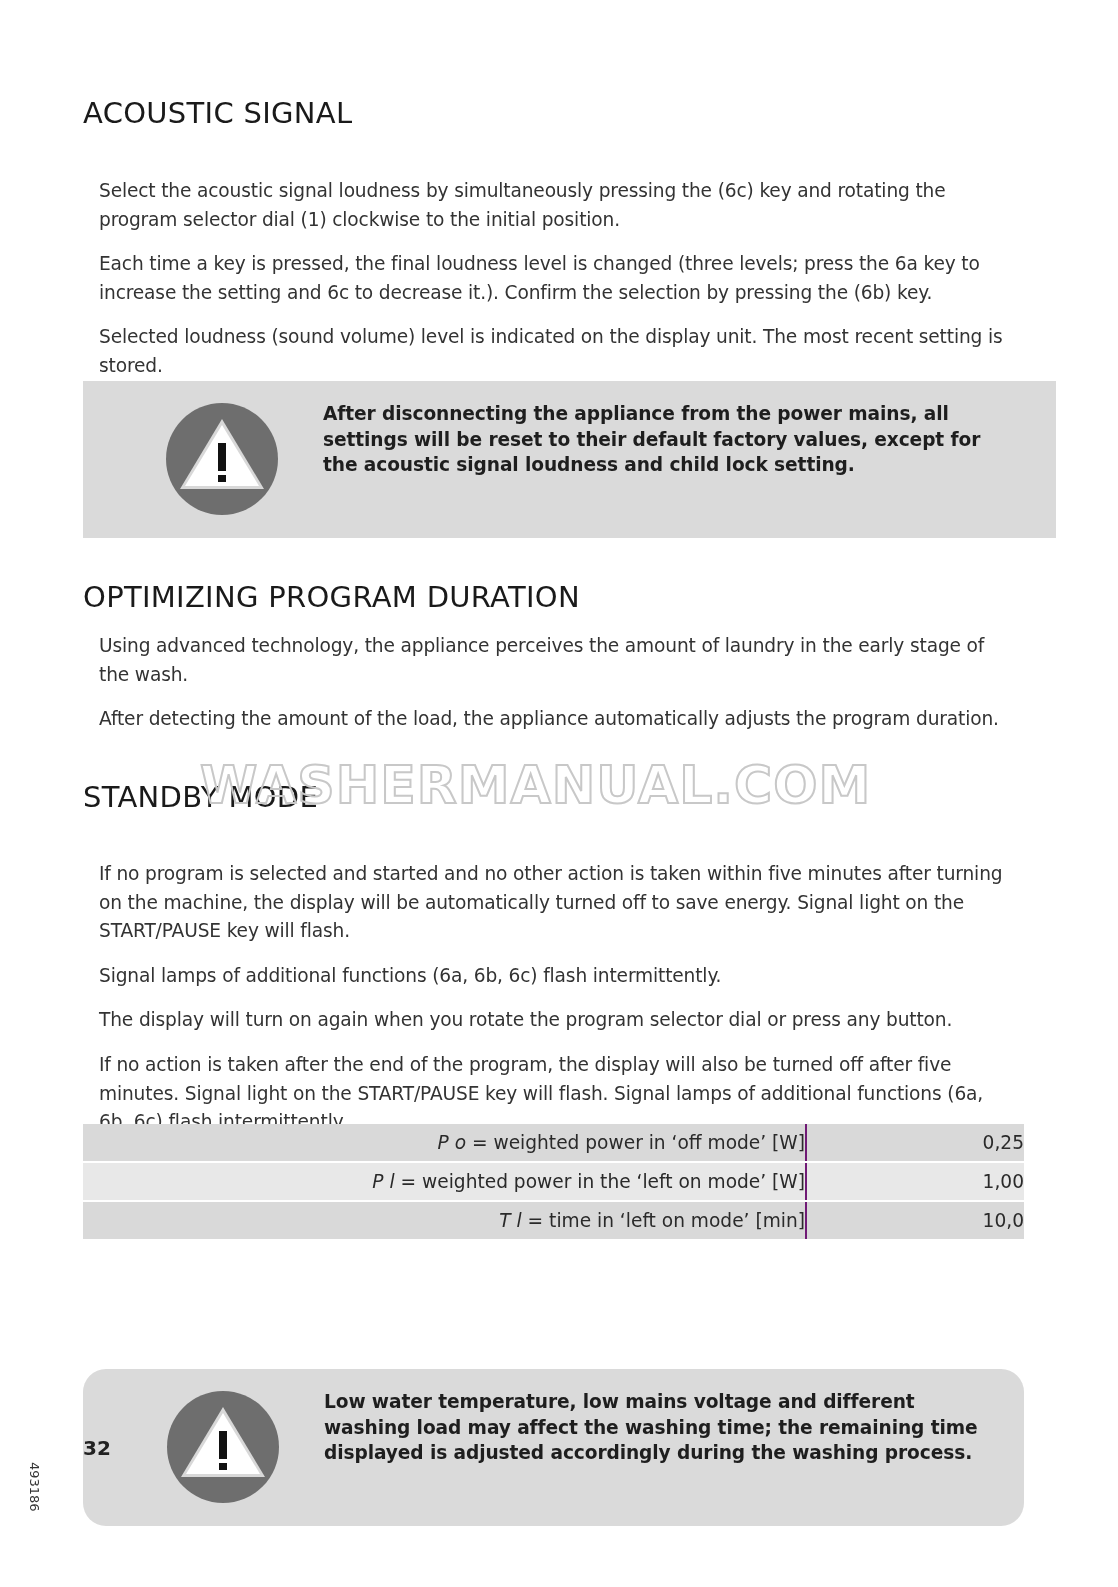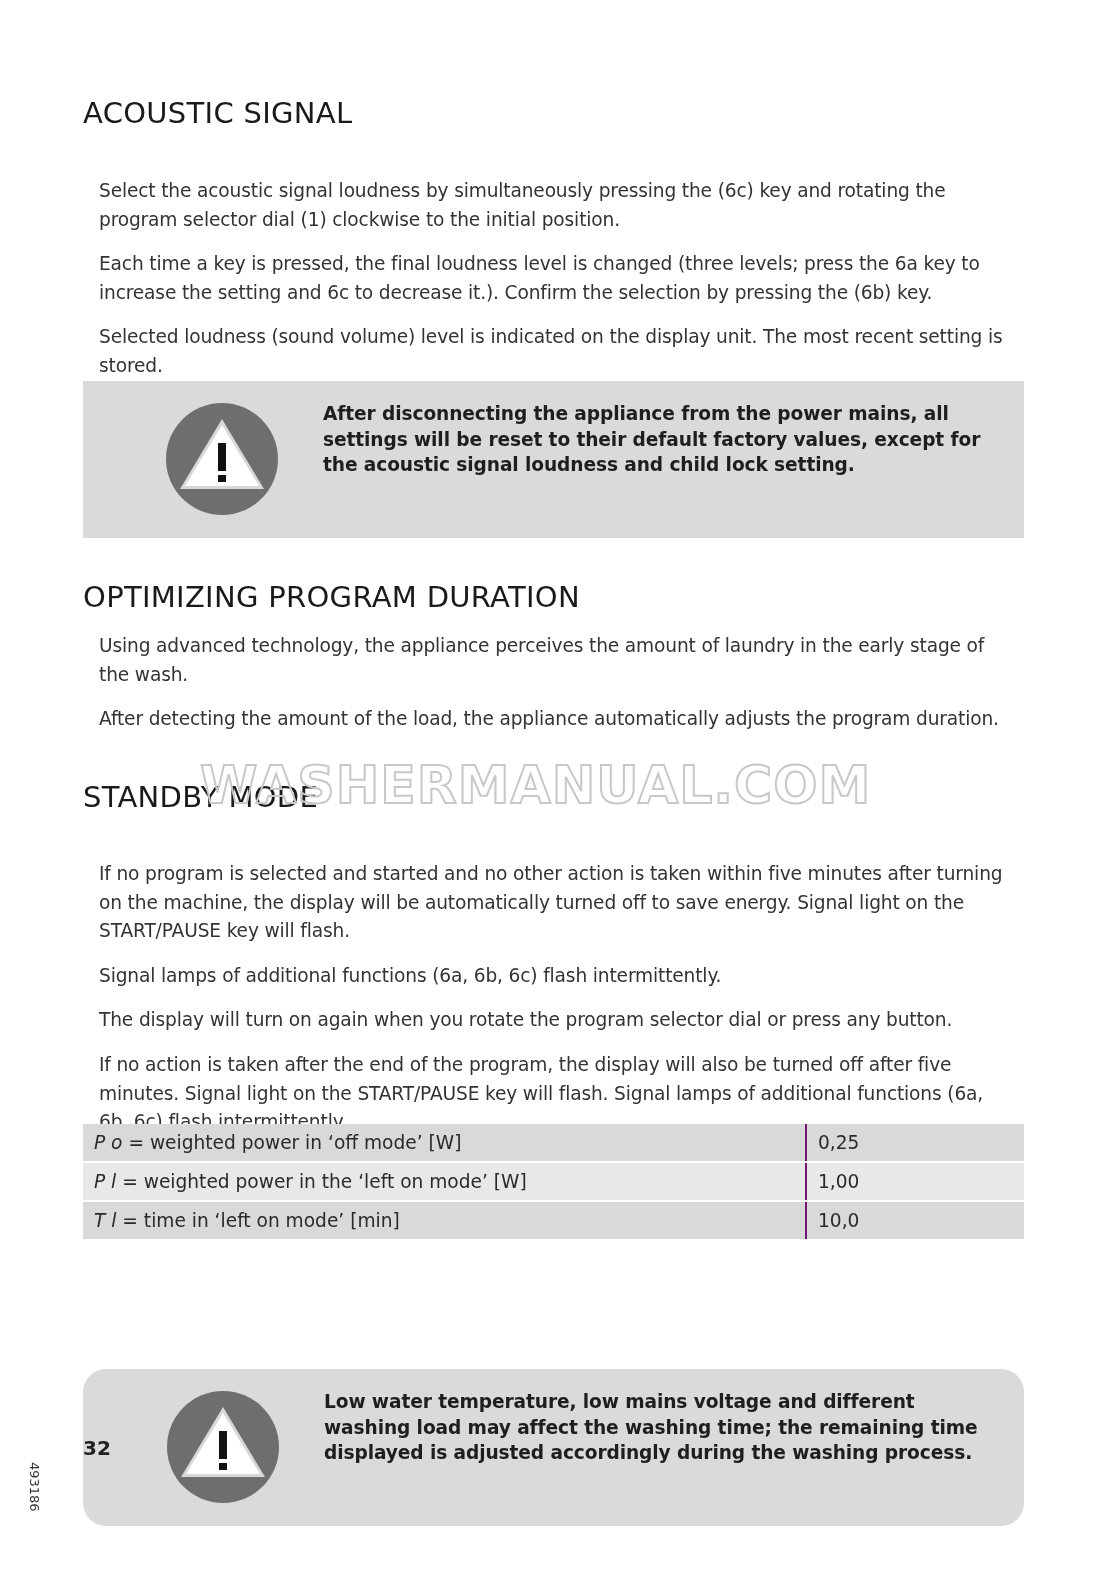--- a/index.html
+++ b/index.html
@@ -23,21 +23,21 @@
   }
   .note-icon { position: absolute; width: 112px; height: 112px; }
   .note-text {
     position: absolute; font-size: 18.6px; line-height: 25.5px;
     font-weight: bold; color: #1e1e1e; letter-spacing: -0.1px;
   }
   table.spec {
     position: absolute; left: 83px; top: 1124px; width: 941px;
     border-collapse: collapse; font-size: 18.6px; color: #2a2a2a;
   }
-  table.spec td { height: 37px; padding: 0 0 0 11px; border-bottom: 2px solid #fff; }
+  table.spec td { height: 37px; padding: 0 0 0 11px; border-bottom: 2px solid #fff; text-align: right; }
   table.spec td.val { border-left: 2px solid #701a75; width: 206px; }
   table.spec tr:nth-child(odd) td { background: #d9d9d9; }
   table.spec tr:nth-child(even) td { background: #e8e8e8; }
   table.spec .sym { font-style: italic; }
   .watermark {
     position: absolute; left: 200px; top: 755px; font-size: 52px; font-weight: bold;
     color: rgba(255,255,255,0.0); -webkit-text-stroke: 2px #c8c8c8; letter-spacing: 1px;
     font-family: "DejaVu Sans", sans-serif; pointer-events: none;
   }
   .doc-code {
@@ -50,21 +50,21 @@
 </head>
 <body>
 
 <h1 class="abs heading" style="top:96px;text-align:center;">ACOUSTIC SIGNAL</h1>
 <div class="abs para" style="top:161px;">
   <p>Select the acoustic signal loudness by simultaneously pressing the (6c) key and rotating the program selector dial (1) clockwise to the initial position.</p>
   <p>Each time a key is pressed, the final loudness level is changed (three levels; press the 6a key to increase the setting and 6c to decrease it.). Confirm the selection by pressing the (6b) key.</p>
   <p>Selected loudness (sound volume) level is indicated on the display unit. The most recent setting is stored.</p>
 </div>
 
-<div class="abs note-box" style="top:381px;height:157px;">
+<div class="abs note-box" style="top:381px;height:157px;padding-left:32px;">
   <svg class="note-icon" style="left:83px;top:22px;" viewBox="0 0 112 112">
     <circle cx="56" cy="56" r="56" fill="#6e6e6e"></circle>
     <polygon points="56,16 98,86 14,86" fill="#d8d8d8"></polygon>
     <polygon points="56,22 93,83 19,83" fill="#ffffff"></polygon>
     <rect x="52" y="40" width="8" height="28" fill="#111"></rect>
     <rect x="52" y="72" width="8" height="7" fill="#111"></rect>
   </svg>
   <div class="note-text" style="left:240px;top:20px;width:680px;">After disconnecting the appliance from the power mains, all settings will be reset to their default factory values, except for the acoustic signal loudness and child lock setting.</div>
 </div>
 

